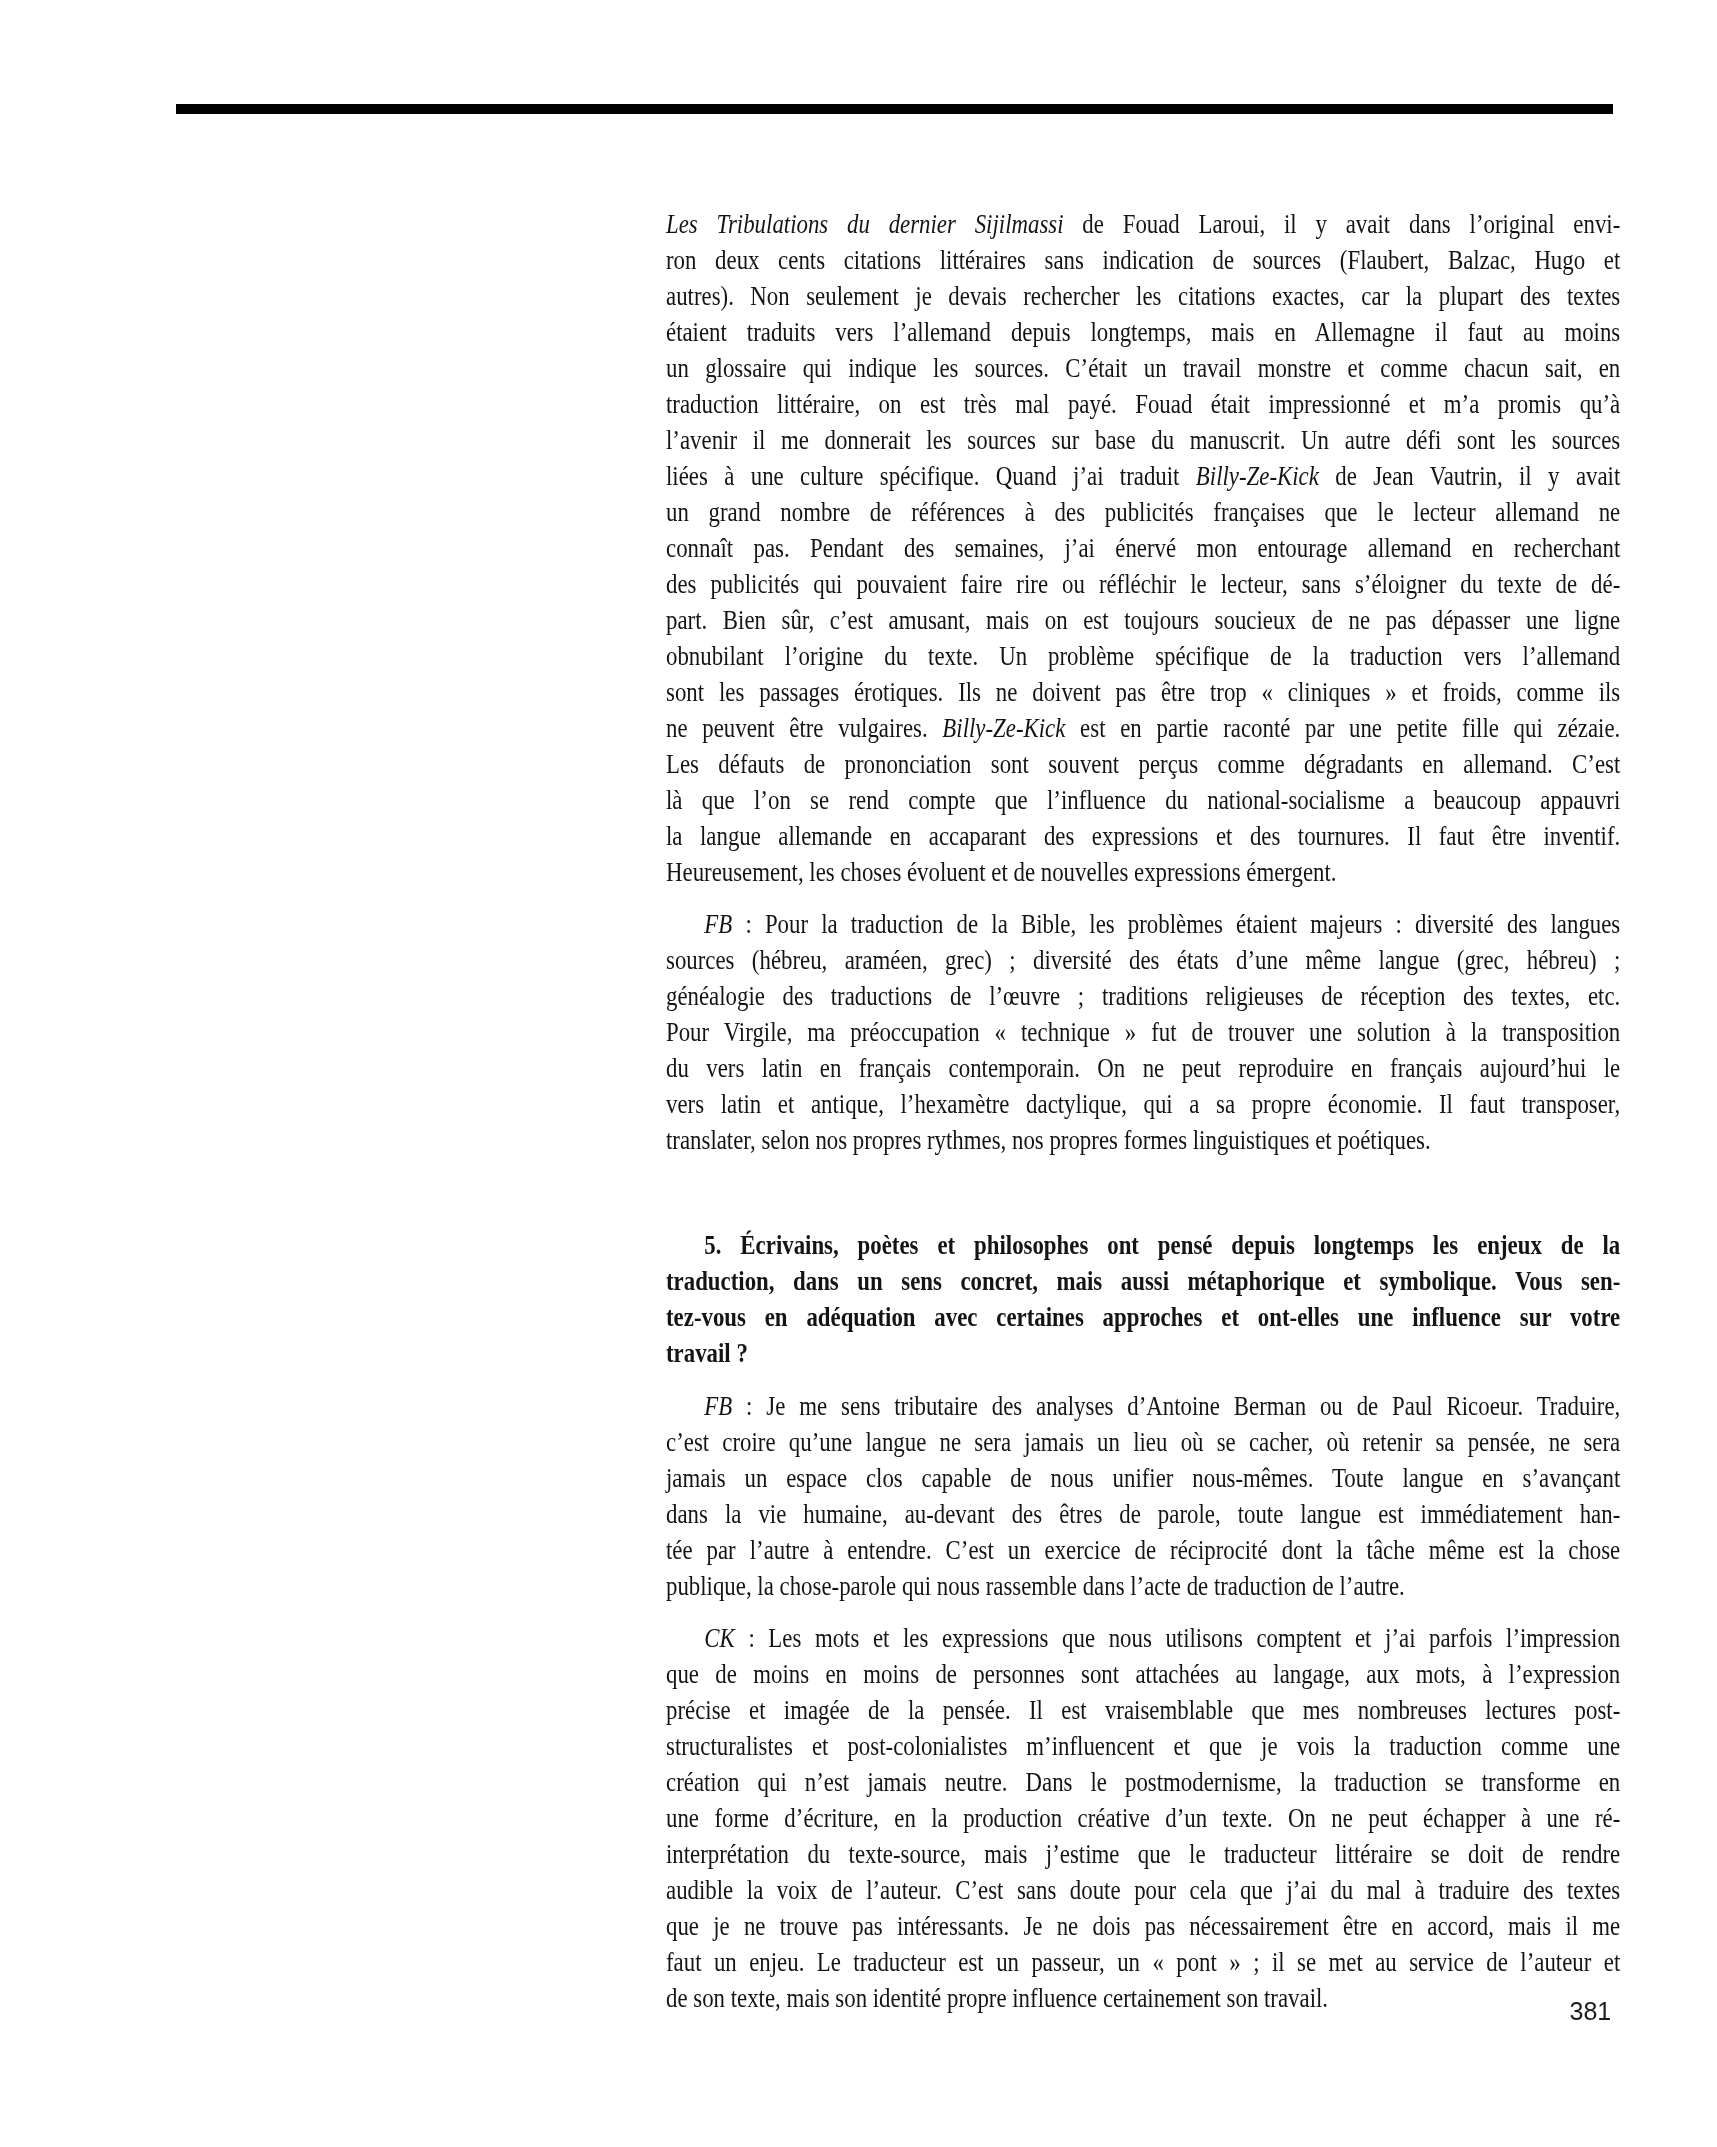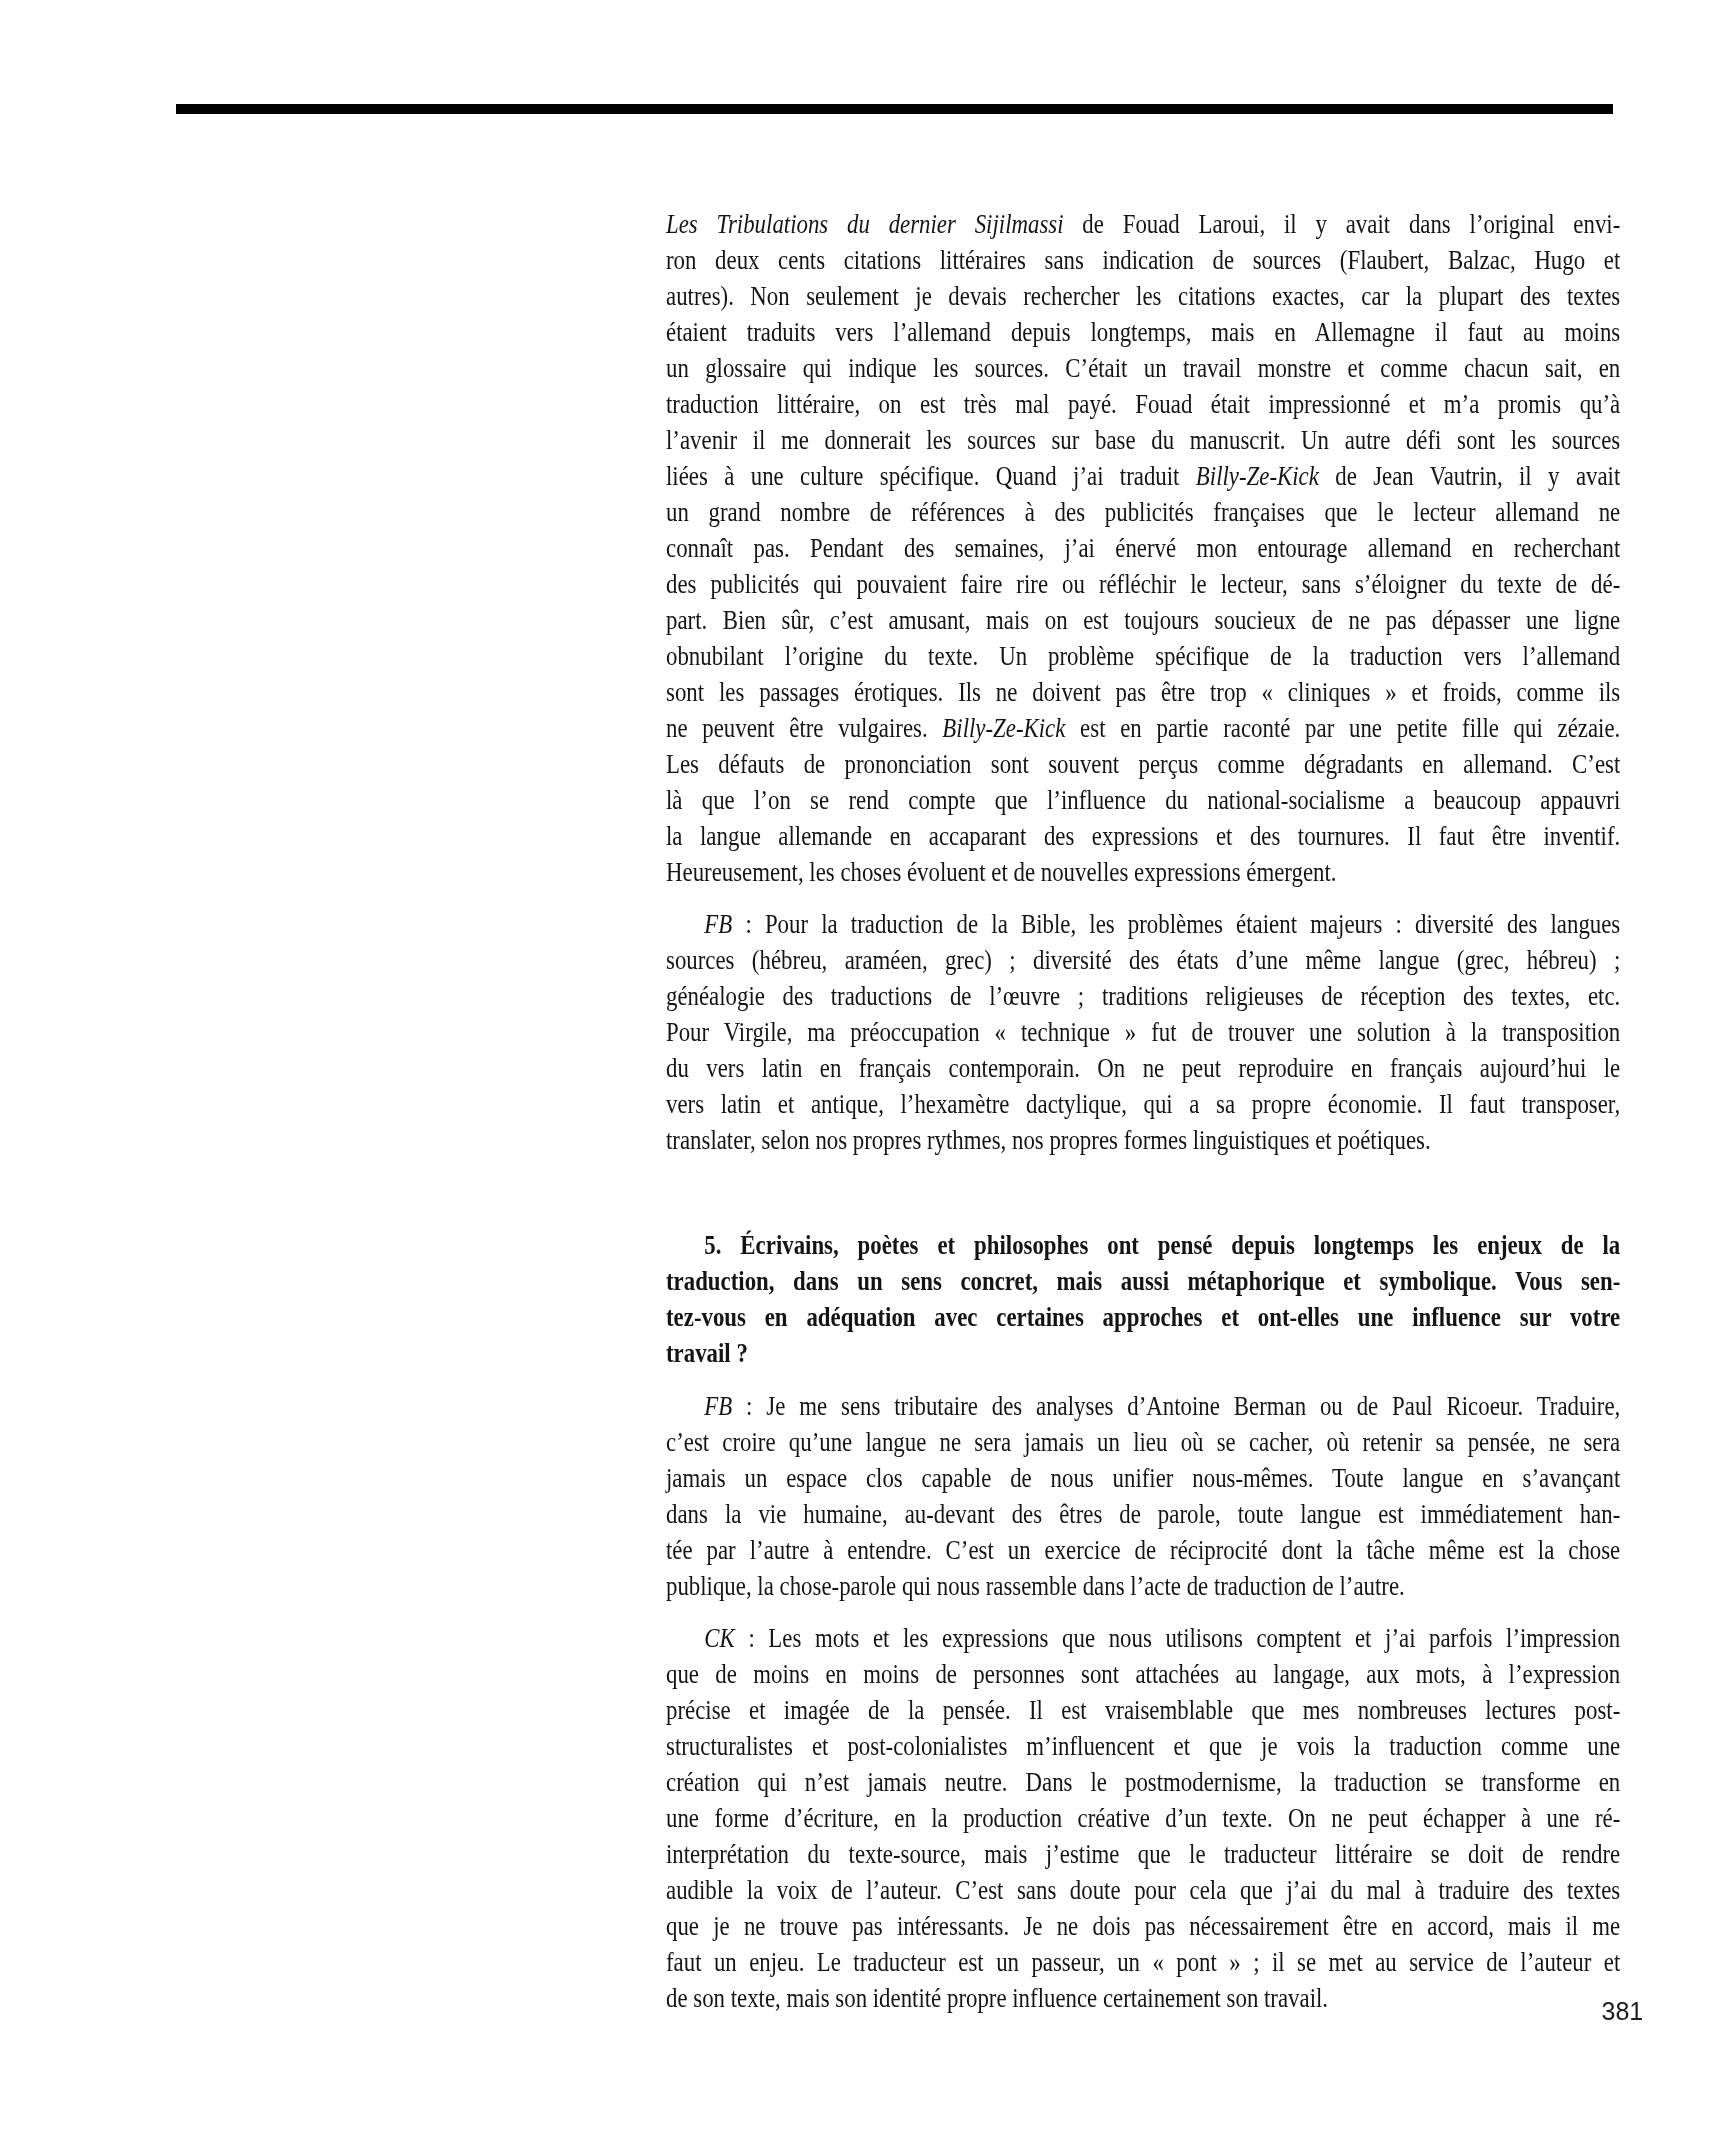--- a/index.html
+++ b/index.html
@@ -21,21 +21,21 @@
   .para.reply{margin-top:16.4px;}
   .para.question{margin-top:69px;font-weight:700;}
   .line{
     text-align:justify;text-align-last:justify;
     height:36px;white-space:normal;
   }
   .line.last{text-align:left;text-align-last:auto;}
   .para.indent .line:first-child{text-indent:47px;}
   .it{font-style:italic;}
   .page-number{
-    position:absolute;left:702px;top:1999px;width:954px;
+    position:absolute;left:670px;top:1999px;width:954px;
     text-align:right;padding-right:12.8px;box-sizing:border-box;
     font-family:"Liberation Sans", sans-serif;font-size:25px;line-height:25px;
     color:#1c1c1c;
   }
 </style>
 </head>
 <body>
 
 <div class="rule"></div>
 

